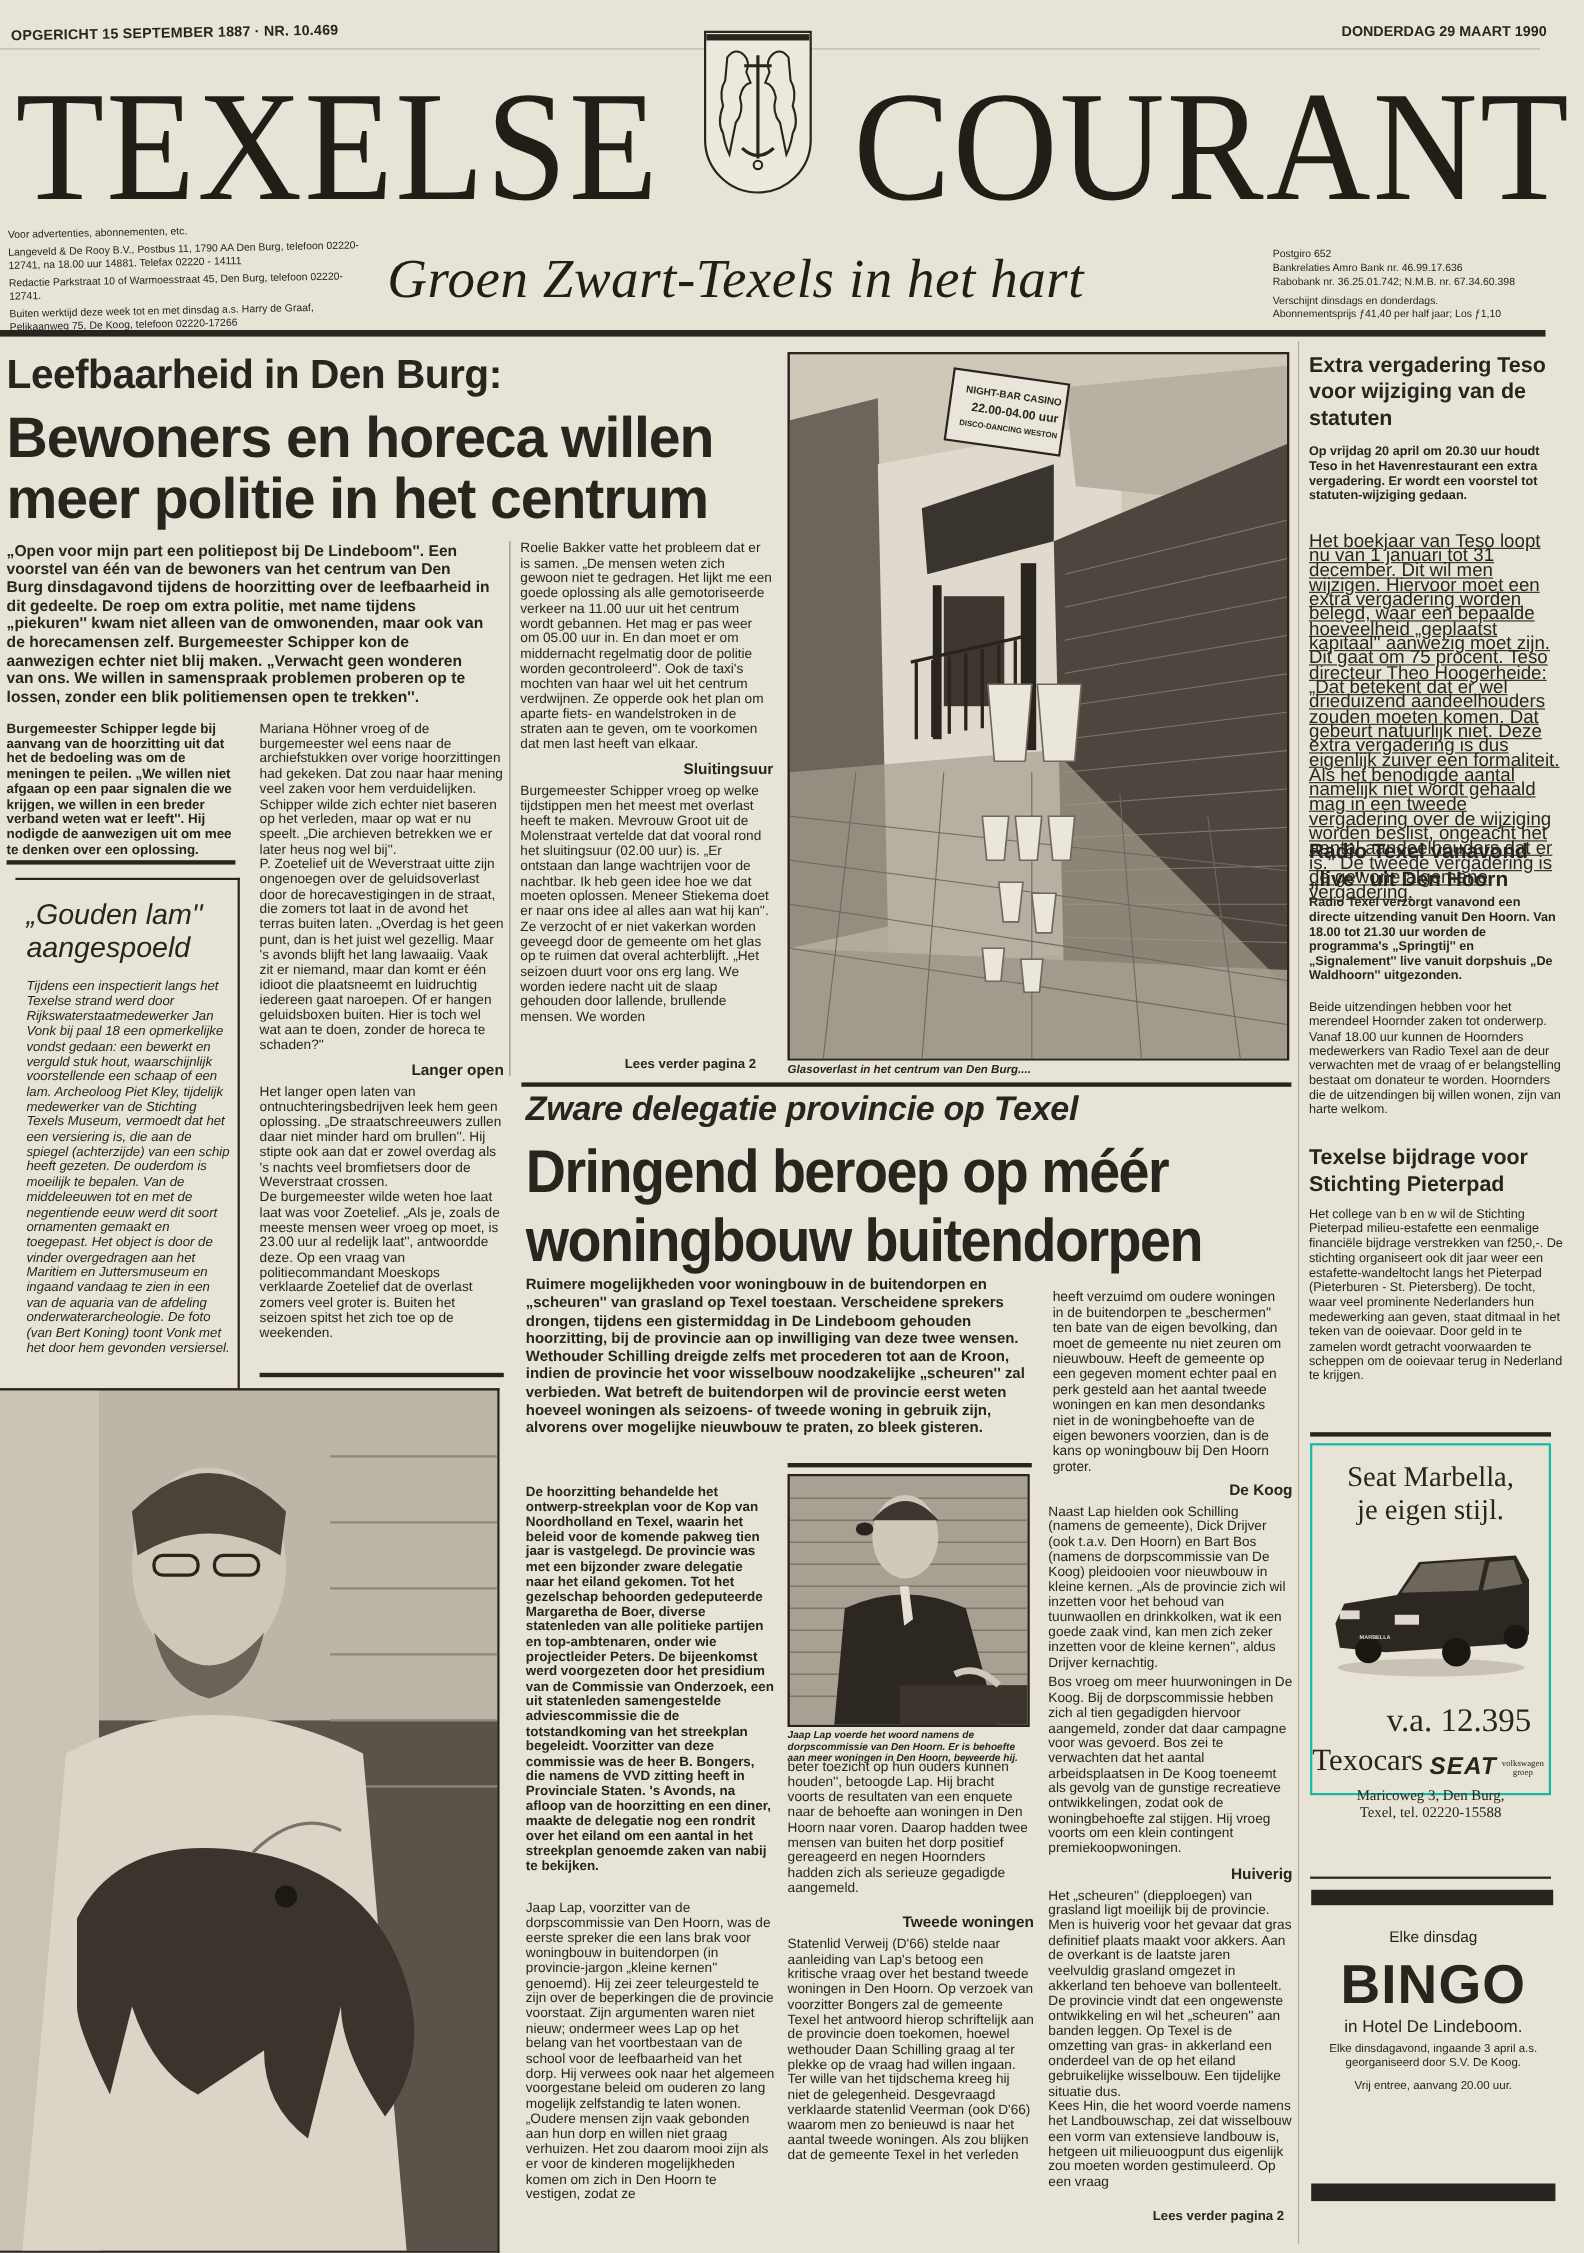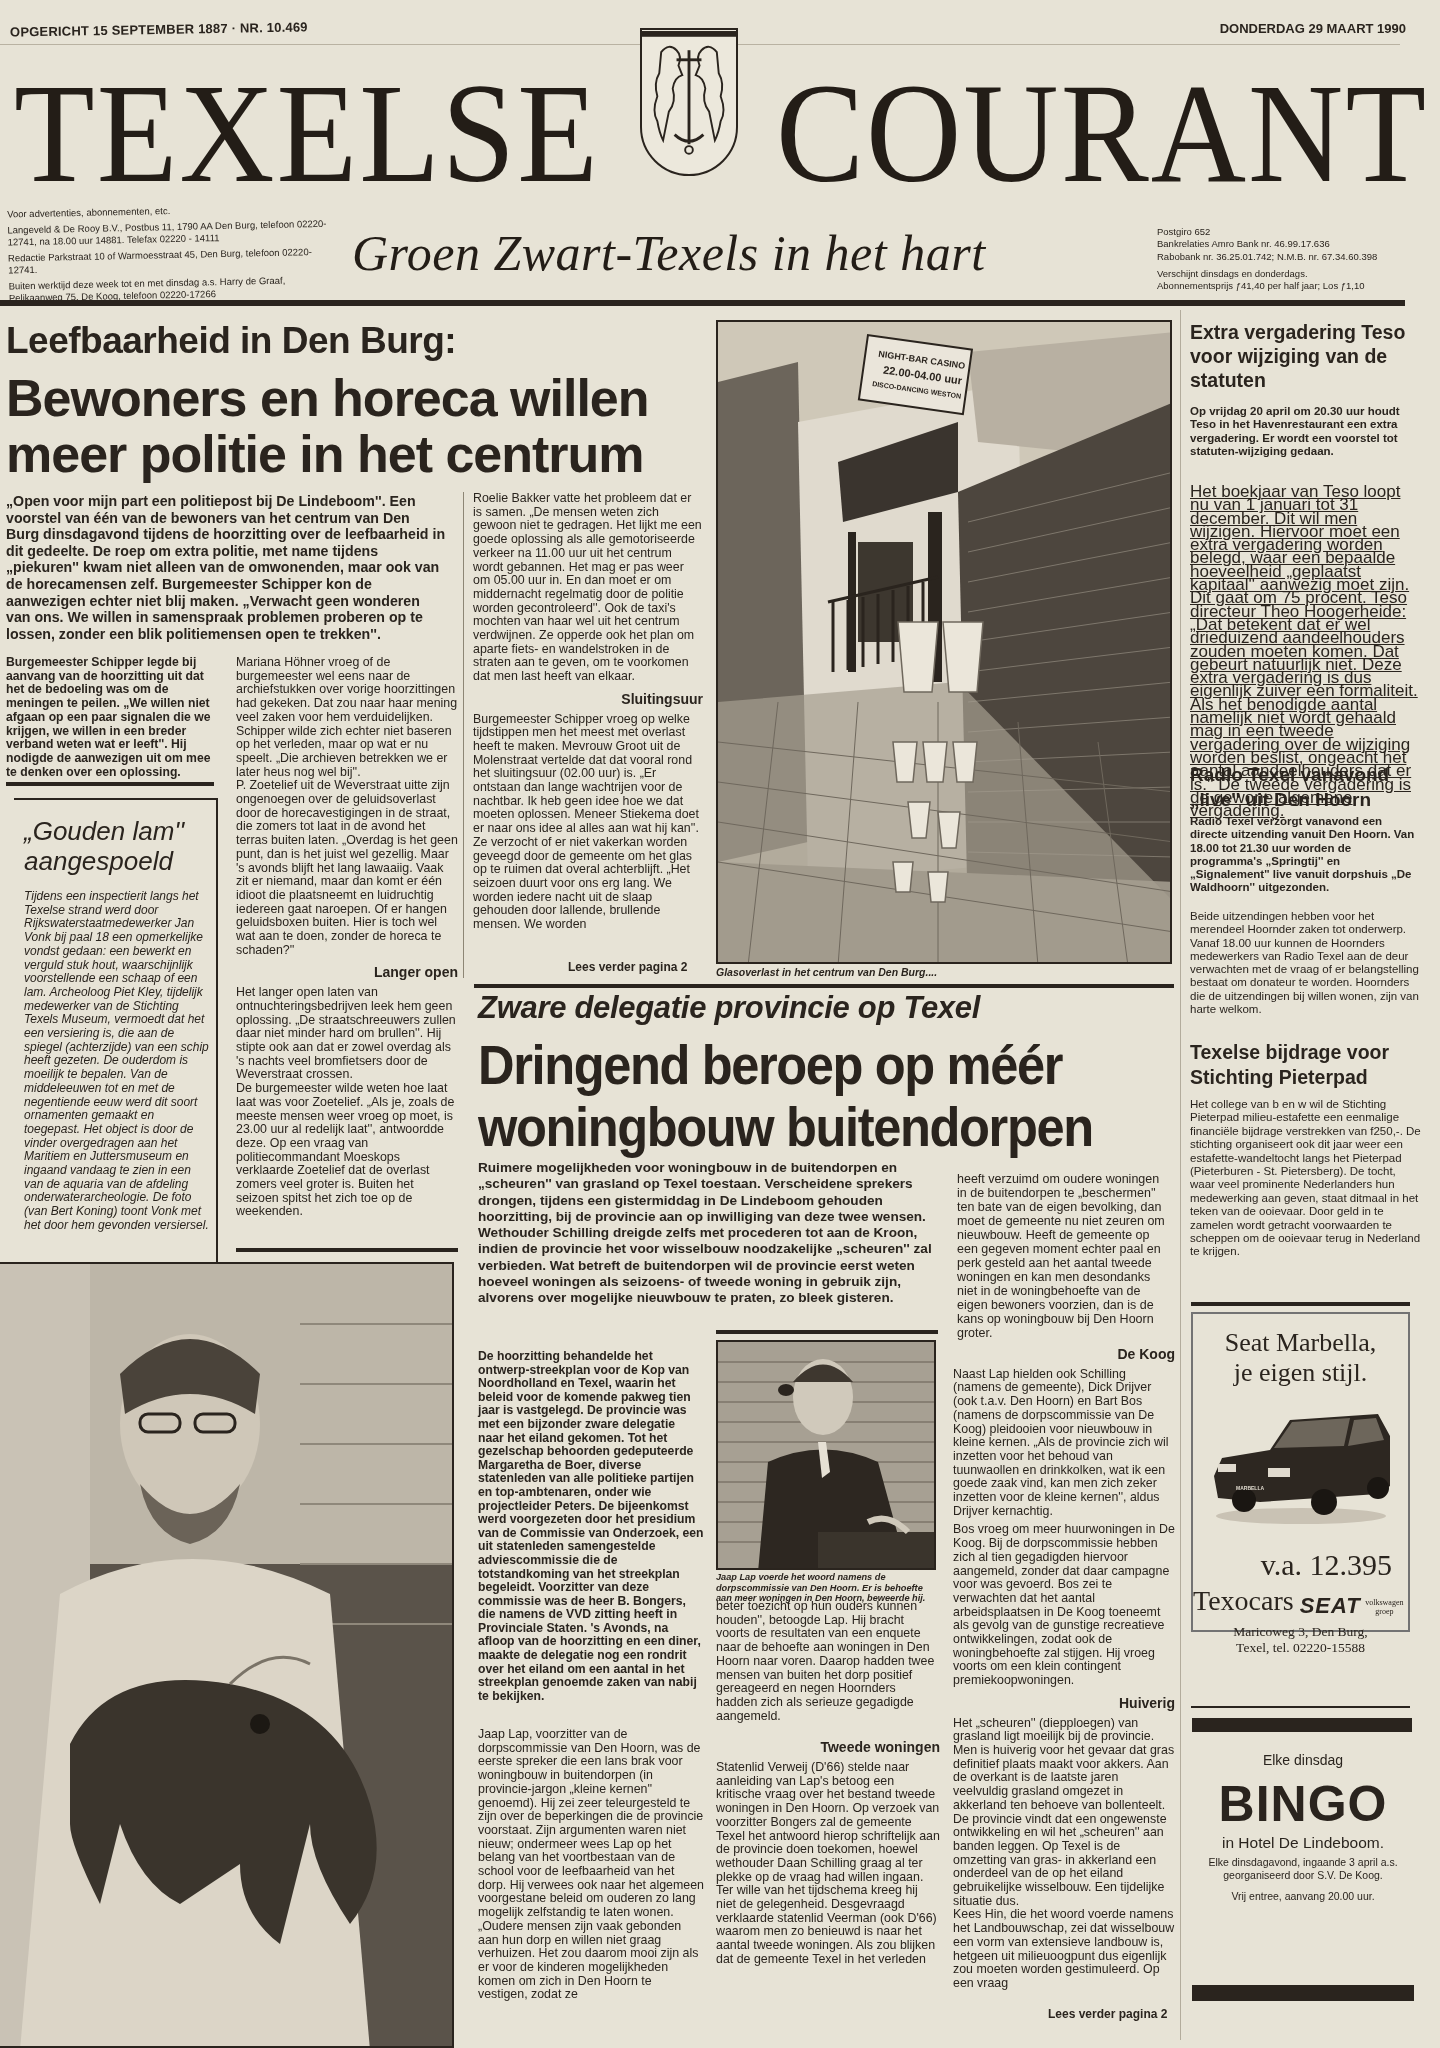--- a/index.html
+++ b/index.html
@@ -63,21 +63,21 @@
   #rc-1-title { left: 1190px; top: 320px; width: 240px; font-size: 19.5px; font-weight: bold; line-height: 24px; }
   #rc-1-lead { left: 1190px; top: 405px; width: 232px; font-size: 11.5px; line-height: 13.4px; font-weight: bold; }
   #rc-1-body { left: 1190px; top: 485px; width: 232px; font-size: 17px; line-height: 13.3px; text-decoration: underline; }
   #rc-2-title { left: 1190px; top: 762px; width: 240px; font-size: 19px; font-weight: bold; line-height: 25px; }
   #rc-2-lead { left: 1190px; top: 815px; width: 232px; font-size: 11.5px; line-height: 13.3px; font-weight: bold; }
   #rc-2-body { left: 1190px; top: 910px; width: 232px; font-size: 11.5px; line-height: 13.3px; }
   #rc-3-title { left: 1190px; top: 1040px; width: 240px; font-size: 19.5px; font-weight: bold; line-height: 25px; }
   #rc-3-body { left: 1190px; top: 1098px; width: 232px; font-size: 11.5px; line-height: 13.4px; }
 
   
-  #seat-ad { left: 1191px; top: 1312px; width: 219px; height: 320px; border: 2px solid #737373; text-align: center; font-family: "Liberation Serif", serif; }
+  #seat-ad { left: 1191px; top: 1312px; width: 219px; height: 320px; border: 2px solid #14b8a6; text-align: center; font-family: "Liberation Serif", serif; }
   #seat-title { margin-top: 14px; font-size: 26px; line-height: 30px; }
   #seat-car { margin: 10px auto 0; width: 190px; height: 130px; }
   #seat-price { text-align: right; padding-right: 16px; font-size: 30px; margin-top: 20px; }
   #seat-dealer-row { display: flex; align-items: flex-end; justify-content: center; gap: 6px; margin-top: 4px; }
   #seat-dealer { font-size: 28px; line-height: 30px; }
   #seat-logo { display: flex; align-items: flex-end; }
   #seat-brand { font-family: "Liberation Sans", sans-serif; font-size: 22px; font-weight: 900; letter-spacing: 1px; font-style: italic; line-height: 20px; }
   #seat-group { font-size: 8px; }
   #seat-address { font-size: 13.5px; line-height: 15.5px; margin-top: 8px; }
 

